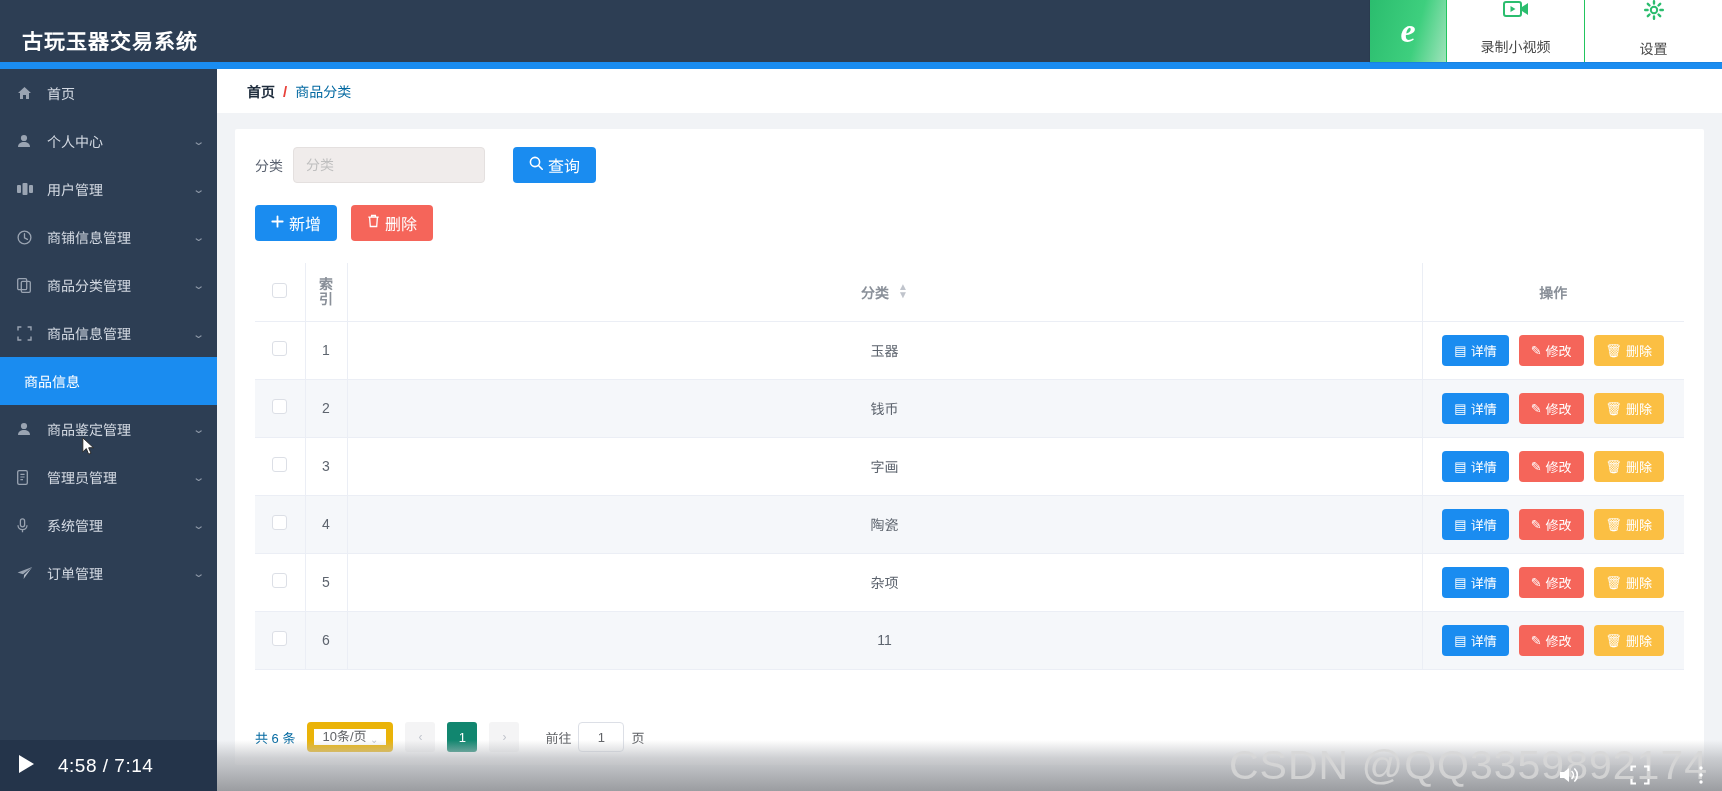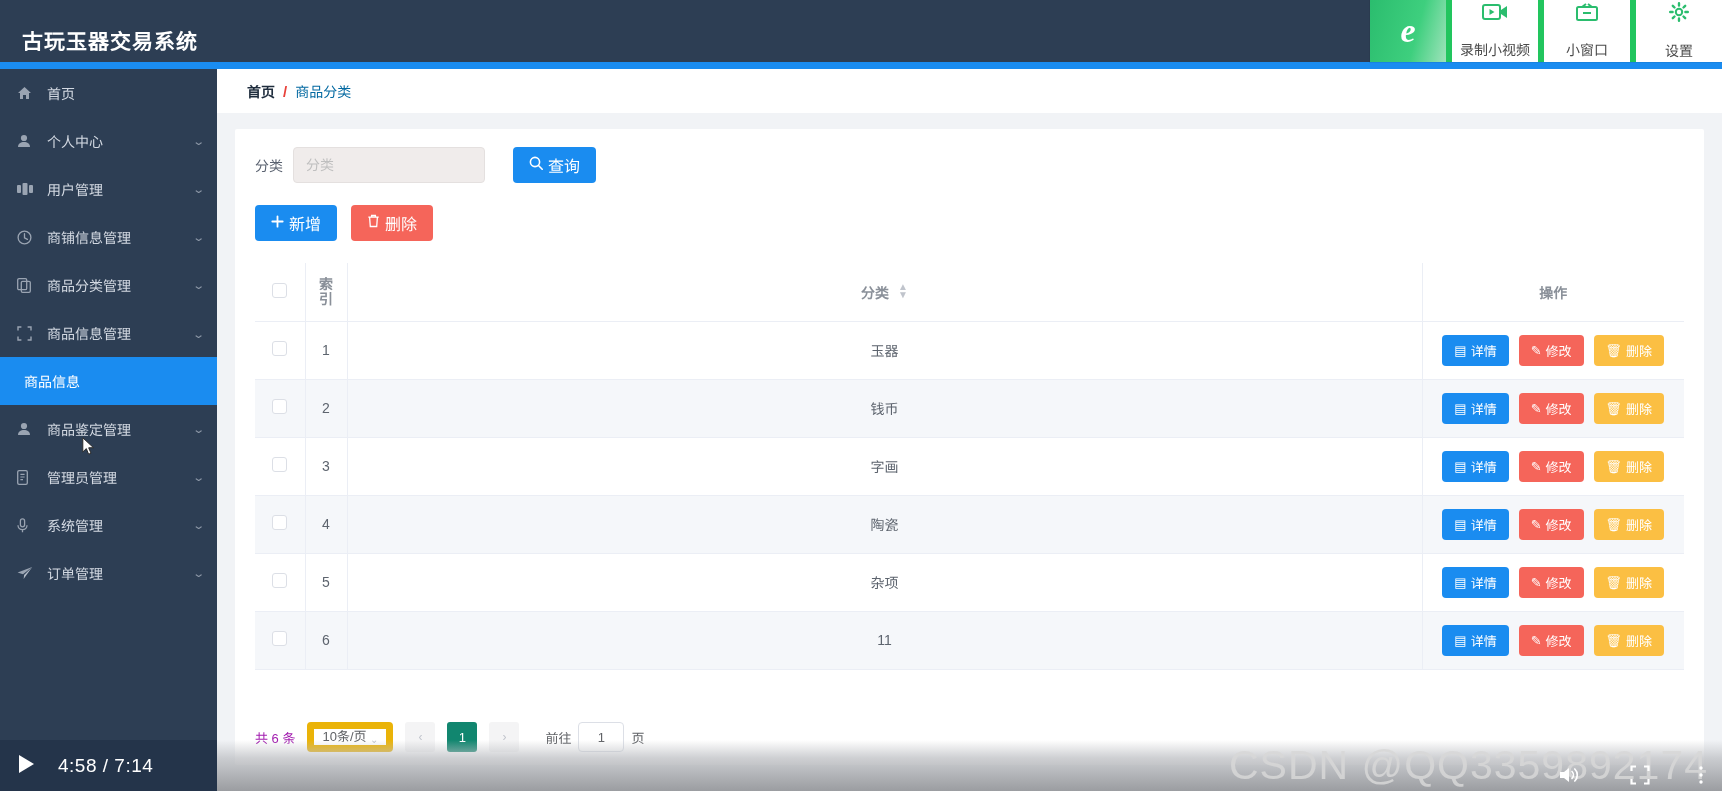--- a/index.html
+++ b/index.html
@@ -35,22 +35,22 @@
     box-shadow: 0 0 0 1px rgba(0,0,0,.06);
   }
   .rec-logo {
     width: 76px; background: linear-gradient(105deg,#2bbd6e 0%,#3ecf7e 60%,#9fe3bb 100%);
     display: flex; align-items: center; justify-content: center;
     color: #fff; font-size: 34px; font-family: "Liberation Serif", serif;
     font-style: italic; font-weight: bold;
   }
   .rec-item {
     flex: 1; display: flex; flex-direction: column;
-    align-items: center; justify-content: center; gap: 18px;
-    border-left: 6px solid #22c55e;
+    align-items: center; gap: 18px;
+    border-left: 1px solid #22c55e;
     color: #4b4b4b; font-size: 14px;
   }
   .rec-item:first-of-type { border-left: none; }
   .rec-item svg { display: block; }
   .rec-label { white-space: nowrap; }
 
   
   .sidebar {
     position: absolute; top: 69px; left: 0; width: 217px; height: 722px;
     background: #2d3e54;
@@ -157,21 +157,21 @@
   .mini-detail { background: #1a8cf0; }
   .mini-edit   { background: #f5655a; }
   .mini-del    { background: #fbbf43; }
 
   
   .pager {
     position: absolute; left: 0; bottom: 0; width: 100%;
     height: 56px; display: flex; align-items: center;
     gap: 12px; padding-left: 20px; font-size: 13px; color: #606266;
   }
-  .pg-total { color: #a21caf; }
+  .pg-total { color: #0369a1; }
   .pg-select {
     width: 86px; height: 30px; border: 7px solid #eab308; border-radius: 4px;
     background: #fff; display: flex; align-items: flex-end;
     justify-content: space-between; padding: 0 8px; color: #606266;
     cursor: pointer;
   }
   .pg-caret { color: #c0c4cc; font-size: 10px; }
   .pg-arrow {
     width: 30px; height: 30px; background: #f4f4f5; border-radius: 3px;
     display: flex; align-items: center; justify-content: center;
@@ -229,30 +229,20 @@
       <span>
         <svg width="26" height="18" viewBox="0 0 26 18">
           <rect x="1" y="2" width="17" height="14" rx="2" fill="none" stroke="#2bbd6e" stroke-width="2"></rect>
           <path d="M19 7 L25 3 L25 15 L19 11 Z" fill="#2bbd6e"></path>
           <path d="M7.5 6 L12.5 9 L7.5 12 Z" fill="#2bbd6e"></path>
         </svg>
       </span>
       <span class="rec-label">录制小视频</span>
     </div>
 
-    <div class="rec-item">
-      <span>
-        <svg width="24" height="18" viewBox="0 0 24 18">
-          <rect x="2" y="4" width="20" height="13" rx="1.5" fill="none" stroke="#2bbd6e" stroke-width="2"></rect>
-          <path d="M7 4 L11 1 M17 4 L13 1" stroke="#2bbd6e" stroke-width="2" fill="none"></path>
-          <rect x="8" y="9" width="8" height="2" fill="#2bbd6e"></rect>
-        </svg>
-      </span>
-      <span class="rec-label">小窗口</span>
-    </div>
 
     <div class="rec-item">
       <span>
         <svg width="20" height="20" viewBox="0 0 20 20">
           <circle cx="10" cy="10" r="3.2" fill="none" stroke="#2bbd6e" stroke-width="2"></circle>
           <g stroke="#2bbd6e" stroke-width="2.4" stroke-linecap="round">
             <path d="M10 1.2v2.4M10 16.4v2.4M1.2 10h2.4M16.4 10h2.4M3.8 3.8l1.7 1.7M14.5 14.5l1.7 1.7M16.2 3.8l-1.7 1.7M5.5 14.5l-1.7 1.7"></path>
           </g>
         </svg>
       </span>

